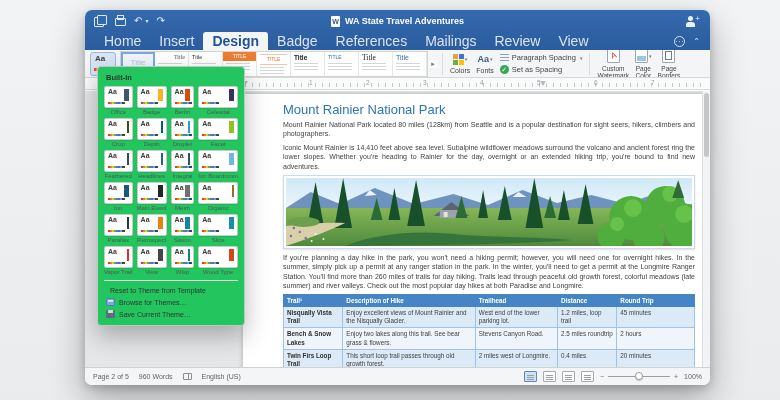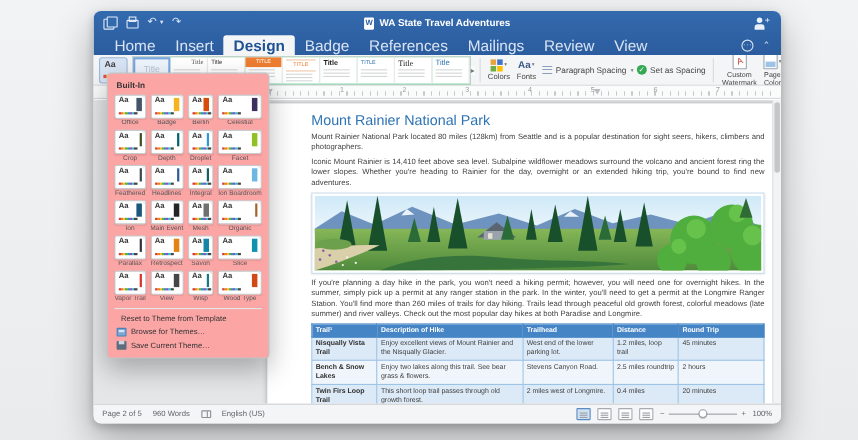--- a/index.html
+++ b/index.html
@@ -56,21 +56,21 @@
   .gi.v-serif-large .gi-t{font-family:"Liberation Serif","DejaVu Serif",serif;font-size:7.5px;color:#1a1a1a;}
   .gi.v-blue-sans .gi-t{color:#2E74B5;font-size:7px;}
   .gal-next{width:10px;display:flex;align-items:center;justify-content:center;font-size:7px;color:#777;background:#fbfbfb;}
   .rsep{width:1px;height:22px;background:#d9dbdd;margin:0 4px;flex:0 0 auto;}
   .rb-stackbtn{display:flex;flex-direction:column;align-items:center;justify-content:center;gap:2px;padding:0 3px;flex:0 0 auto;}
   .rb-lbl{font-size:7px;color:#444;white-space:nowrap;}
   .colors-ic{width:11px;height:11px;display:grid;grid-template-columns:5px 5px;grid-gap:1px;}
   .colors-ic span{width:5px;height:5px;}
   .fonts-ic{font-size:9px;font-weight:bold;color:#3a5a8c;line-height:11px;}
   .mini-caret{font-size:5px;color:#777;margin-left:1px;}
-  .para-col{display:flex;flex-direction:row;justify-content:center;gap:3px;padding:0 3px;flex:0 0 auto;}
+  .para-col{display:flex;flex-direction:column;justify-content:center;gap:3px;padding:0 3px;flex:0 0 auto;}
   .para-row{display:flex;align-items:center;gap:3px;font-size:7.5px;color:#444;white-space:nowrap;}
   .ps-ic{width:9px;height:8px;background:repeating-linear-gradient(#8aa0c0 0 1px,transparent 1px 3px);}
   .chk{width:9px;height:9px;border-radius:50%;background:#35A854;color:#fff;font-size:7px;line-height:9px;text-align:center;flex:0 0 auto;}
   .page-ic{width:13px;height:15px;background:#fff;border:1px solid #9aa5b1;border-radius:1px;position:relative;}
   .wm-a{position:absolute;left:3px;top:2px;color:#c0392b;font-size:8px;transform:rotate(-20deg);}
   .pc-fill{position:absolute;left:1px;right:1px;bottom:1px;height:5px;background:#9dc3e6;}
   .pb-in{position:absolute;left:2px;top:2px;right:2px;bottom:2px;border:1.5px solid #6b7a8c;}
   .two-line{font-size:6.5px;color:#444;text-align:center;line-height:7px;white-space:pre-line;}
   
   .ruler{position:absolute;top:68px;left:0;right:0;height:12px;background:#fafbfb;border-bottom:1px solid #d8dadc;}
@@ -99,21 +99,21 @@
   .book-ic{width:9px;height:7px;border:1px solid #8a8f94;border-radius:1px;position:relative;}
   .book-ic::after{content:"";position:absolute;left:4px;top:0;bottom:0;width:1px;background:#8a8f94;}
   .st-right{margin-left:auto;display:flex;align-items:center;gap:6px;}
   .vi{width:13px;height:11px;border:1px solid #a7abaf;border-radius:1px;background:#fdfdfd;position:relative;}
   .vi.active{background:#cfe0f2;border-color:#5b8ac2;}
   .vi::after{content:"";position:absolute;left:2px;right:2px;top:3px;height:1px;background:#9aa0a5;box-shadow:0 2px 0 #9aa0a5,0 4px 0 #9aa0a5;}
   .zoomctl{display:flex;align-items:center;gap:4px;color:#6a6e72;}
   .zline{position:relative;width:62px;height:1px;background:#9a9ea2;}
   .zthumb{position:absolute;left:27px;top:-4px;width:8px;height:8px;border-radius:50%;background:#fff;border:1px solid #9a9ea2;box-shadow:0 1px 1px rgba(0,0,0,.2);}
   
-  .panel{position:absolute;left:12px;top:56px;width:148px;z-index:60;background:#fca5a5;border:1px solid #c2c4c6;border-radius:4px;box-shadow:0 10px 24px rgba(0,0,0,.28);padding:5px 6px 5px;}
+  .panel{position:absolute;left:12px;top:56px;width:148px;z-index:60;background:#22c55e;border:1px solid #c2c4c6;border-radius:4px;box-shadow:0 10px 24px rgba(0,0,0,.28);padding:5px 6px 5px;}
   .panel-h{font-size:7.5px;font-weight:bold;color:#333;margin:1px 0 4px 2px;}
   .th-grid{display:grid;grid-template-columns:repeat(4,1fr);column-gap:4px;row-gap:3px;}
   .th-cell{text-align:center;}
   .th-thumb{height:22px;border:1px solid #c9cbcd;border-radius:2px;background:#fff;position:relative;box-shadow:0 1px 1px rgba(0,0,0,.08);overflow:hidden;}
   .th-thumb::after{content:"";position:absolute;right:-1px;top:-1px;width:0;height:0;border-left:5px solid transparent;border-top:5px solid #e7e9eb;}
   .th-aa{position:absolute;left:3px;top:1px;font-size:7px;font-weight:bold;color:#3a3a3a;line-height:8px;}
   .th-bar{position:absolute;right:3px;top:2px;bottom:6px;}
   .th-dots{position:absolute;left:3px;bottom:3px;width:17px;height:2.5px;background:linear-gradient(90deg,#d63a3a 0 2px,#ee7f26 2px 4px,#f2c230 4px 6px,#58b047 6px 8px,#3a87cc 8px 10px,#8655b5 10px 12px,#49b8c8 12px 14px,#444 14px 17px);}
   .th-name{font-size:6px;color:#555;margin-top:1px;white-space:nowrap;overflow:hidden;}
   .panel-actions{border-top:1px solid #e2e4e6;margin-top:5px;padding:3px 0 0 2px;}

